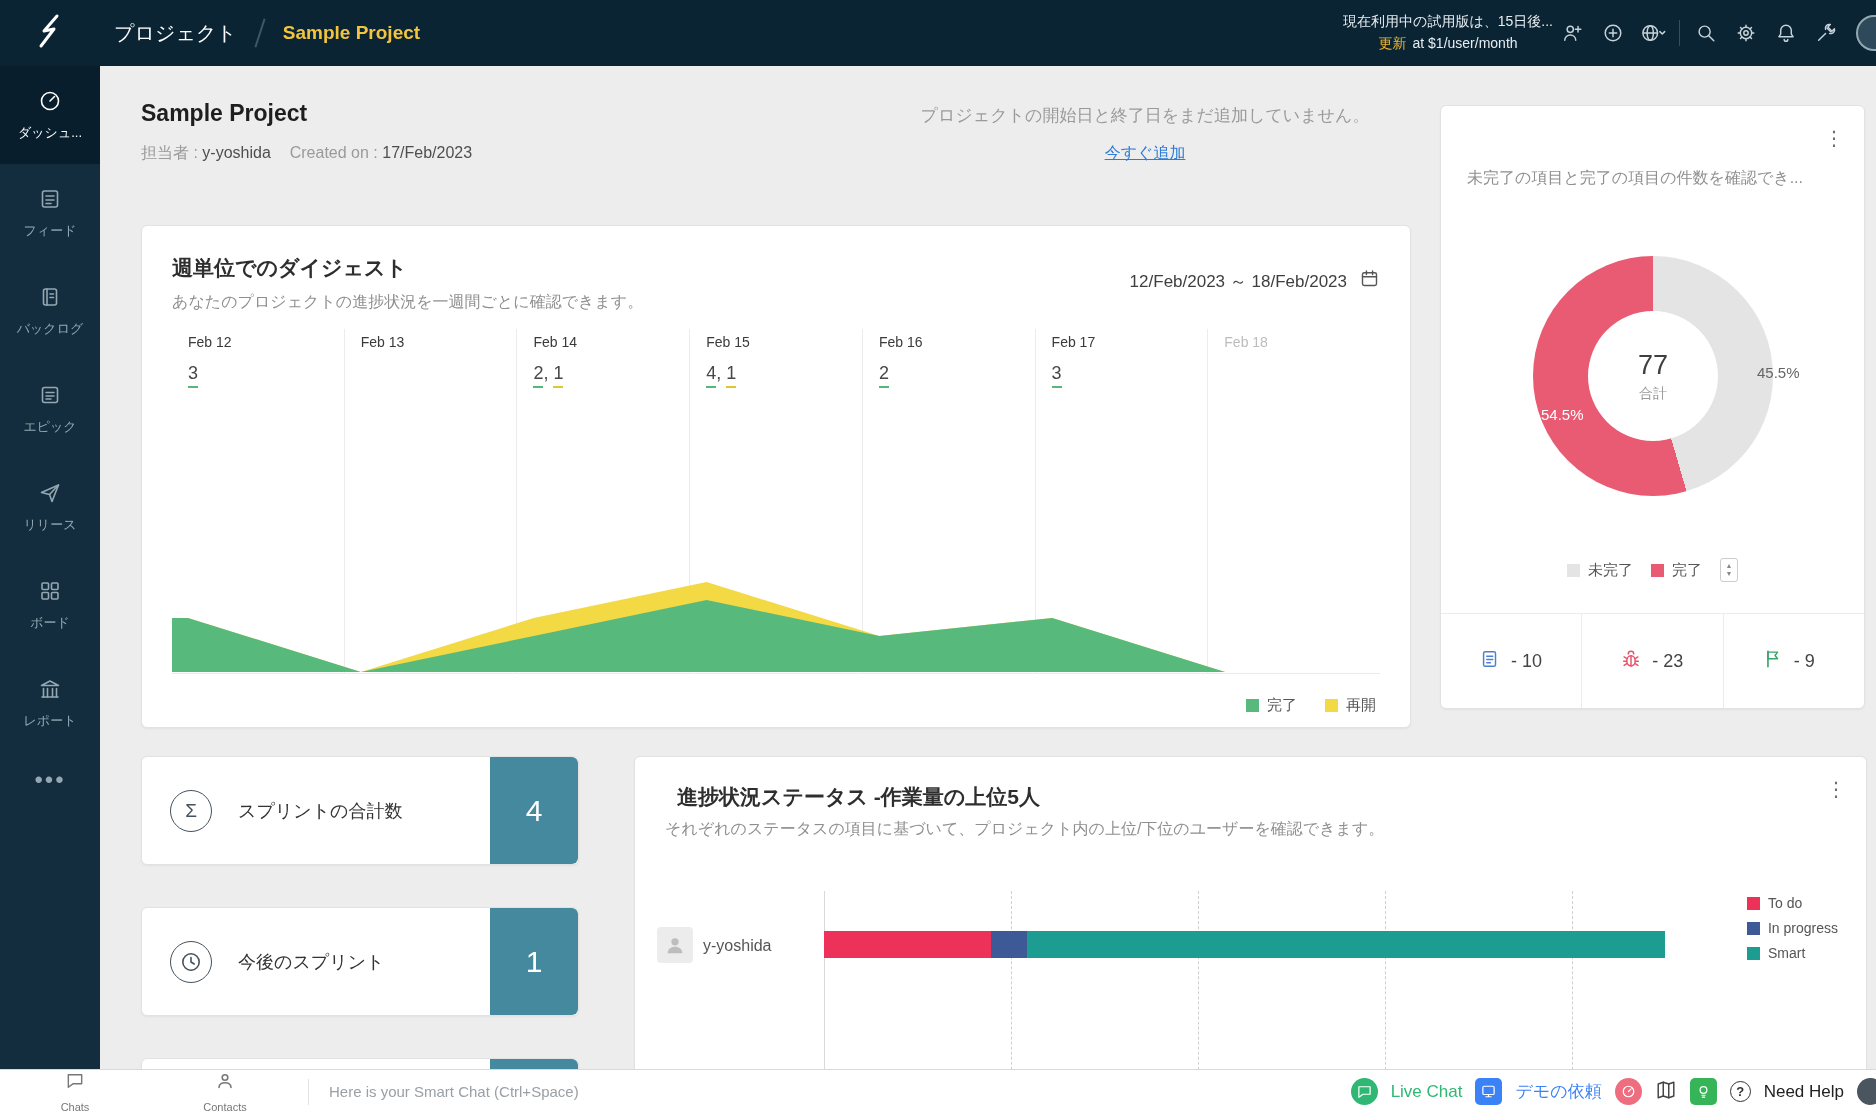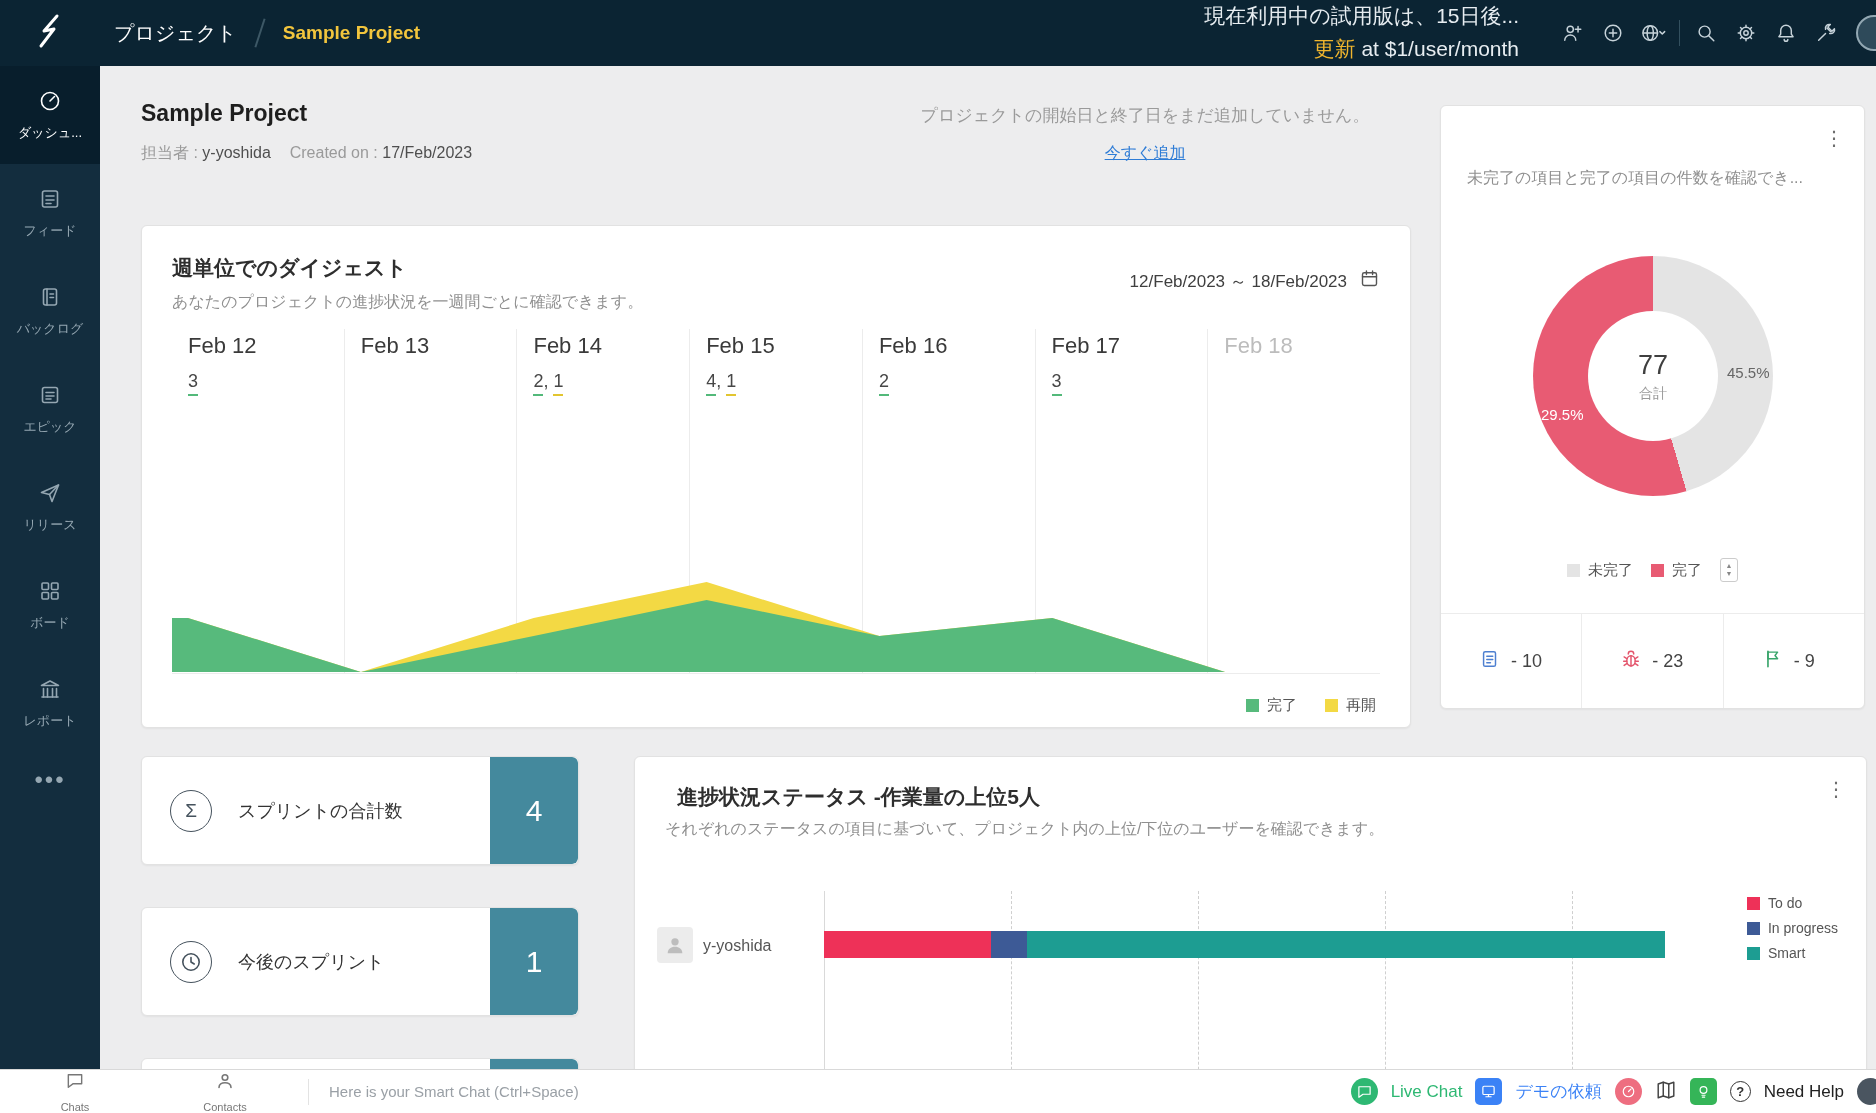--- a/index.html
+++ b/index.html
@@ -8,21 +8,21 @@
   .ic{stroke:currentColor;fill:none;stroke-width:1.6;stroke-linecap:round;stroke-linejoin:round}
   .clickable{cursor:pointer}
 
   
   .topbar{position:absolute;top:0;left:0;right:0;height:66px;background:#0b2433;display:flex;align-items:center;color:#fff;z-index:30}
   .logo-box{width:100px;height:66px;display:flex;align-items:center;justify-content:center;flex:0 0 auto}
   .tb-app{font-size:20px;color:#fff;margin-left:14px}
   .tb-slash{width:2px;height:30px;background:#3d5866;transform:rotate(18deg);margin:0 22px}
   .tb-project{font-size:19px;font-weight:bold;color:#f2c53d}
   .tb-right{margin-left:auto;display:flex;align-items:center;gap:0}
-  .trial{text-align:right;font-size:21px;line-height:1.55;margin-right:34px;color:#e7edf1;white-space:nowrap}
+  .trial{text-align:center;font-size:14px;line-height:1.55;color:#e7edf1;white-space:nowrap}
   .trial .upg{color:#f0b52e;margin-right:6px;cursor:pointer}
   .tb-ic{width:40px;height:40px;display:flex;align-items:center;justify-content:center;color:#c7d3da;cursor:pointer}
   .tb-div{width:1px;height:26px;background:#33505f;margin:0 6px}
   .tb-avatar{width:36px;height:36px;border-radius:50%;background:#2e4a5a;border:2px solid #93a8b3;margin-left:10px;margin-right:-16px;flex:0 0 auto}
 
   
   .sidebar{position:absolute;top:66px;left:0;width:100px;bottom:44px;background:#132d3e;z-index:20}
   .sb-item{height:98px;display:flex;flex-direction:column;align-items:center;justify-content:center;gap:11px;color:#95a7b2;font-size:13px;cursor:pointer}
   .sb-item.active{background:#081e2c;color:#fff}
   .sb-ic svg{display:block}
@@ -45,40 +45,40 @@
   .card-sub{font-size:16px;color:#8f8f8f;margin-top:10px}
   .kebab{position:absolute;right:20px;top:22px;font-size:20px;color:#6d6d6d;cursor:pointer;line-height:1}
 
   
   .digest-card{left:41px;top:159px;width:1270px;height:503px;padding:28px 30px 0 30px}
   .digest-head{display:flex;justify-content:space-between;align-items:flex-start}
   .date-range{display:flex;align-items:center;gap:12px;margin-top:14px;font-size:17px;color:#3f3f3f;cursor:pointer}
   .digest-chart{position:relative;height:345px;margin-top:16px;border-bottom:1px solid #ececec;display:flex}
   .day-col{flex:1;border-left:1px solid #ececec;padding:4px 0 0 16px}
   .day-col:first-child{border-left:none}
-  .day-date{font-size:22px;color:#3a3a3a}
+  .day-date{font-size:14px;color:#3a3a3a}
   .day-col.future .day-date{color:#bcbcbc}
   .day-nums{margin-top:12px;font-size:18px;color:#474747}
   .num{cursor:pointer;padding-bottom:3px}
   .num-done:not(:empty){border-bottom:2px solid #53b97a}
   .num-reopen:not(:empty){border-bottom:2px solid #e2c530}
   #digest-area-svg{position:absolute;left:0;bottom:0;width:1210px;height:300px;pointer-events:none}
   .digest-legend{display:flex;justify-content:flex-end;gap:28px;align-items:center;margin-top:22px;padding-right:4px}
   .leg-item{display:flex;align-items:center;gap:8px;font-size:15px;color:#555}
   .leg-sq{width:13px;height:13px;display:inline-block}
 
   
   .progress-card{left:1340px;top:39px;width:425px;height:604px}
   .p-head{position:absolute;left:26px;top:28px;right:50px}
   .p-sub{position:absolute;left:26px;top:62px;right:20px;font-size:16px;color:#8f8f8f;white-space:nowrap;overflow:hidden}
   .donut{position:absolute;left:92px;top:150px;width:240px;height:240px;border-radius:50%}
   .donut-hole{position:absolute;left:147px;top:205px;width:130px;height:130px;border-radius:50%;background:#fff;display:flex;flex-direction:column;align-items:center;justify-content:center}
   .donut-total{font-size:27px;color:#3f3f3f}
   .donut-total-label{font-size:14px;color:#999;margin-top:4px}
-  .pct-right{position:absolute;left:286px;top:258px;font-size:15px;color:#666}
+  .pct-right{position:absolute;left:316px;top:258px;font-size:15px;color:#666}
   .pct-left{position:absolute;left:100px;top:300px;font-size:15px;color:#fff}
   .donut-legend{position:absolute;left:0;right:0;top:452px;display:flex;justify-content:center;align-items:center;gap:18px}
   .spinner{width:18px;height:24px;border:1px solid #ccc;border-radius:3px;display:flex;flex-direction:column;align-items:center;justify-content:center;font-size:7px;color:#888;line-height:1.2;cursor:pointer}
   .counts-row{position:absolute;left:0;right:0;bottom:0;height:95px;border-top:1px solid #ececec;display:flex}
   .count-cell{flex:1;display:flex;align-items:center;gap:10px;padding-left:38px;border-left:1px solid #ececec;font-size:18px;color:#444}
   .count-cell:first-child{border-left:none}
 
   
   .stat-card{left:41px;width:438px;height:109px;overflow:hidden}
   .stat-card .inner{position:absolute;left:0;top:0;bottom:0;right:88px;display:flex;align-items:center;padding-left:28px;gap:26px}
@@ -345,21 +345,21 @@
     <aside class="card progress-card">
       <span class="kebab">⋮</span>
       <div class="p-sub">未完了の項目と完了の項目の件数を確認でき...</div>
 
       <div class="donut" id="donut-ring" style="background: conic-gradient(rgb(228, 228, 228) 0deg, rgb(228, 228, 228) 45.5%, rgb(232, 91, 115) 45.5%, rgb(232, 91, 115) 100%);"></div>
       <div class="donut-hole">
         <span class="donut-total">77</span>
         <span class="donut-total-label">合計</span>
       </div>
       <span class="pct-right">45.5%</span>
-      <span class="pct-left">29.5%</span>
+      <span class="pct-left">54.5%</span>
 
       <div class="donut-legend">
         <span class="leg-item">
             <span class="leg-sq" style="background-color: rgb(228, 228, 228);"></span>
             <span>未完了</span>
           </span>
         <span class="leg-item">
             <span class="leg-sq" style="background-color: rgb(232, 91, 115);"></span>
             <span>完了</span>
           </span>

